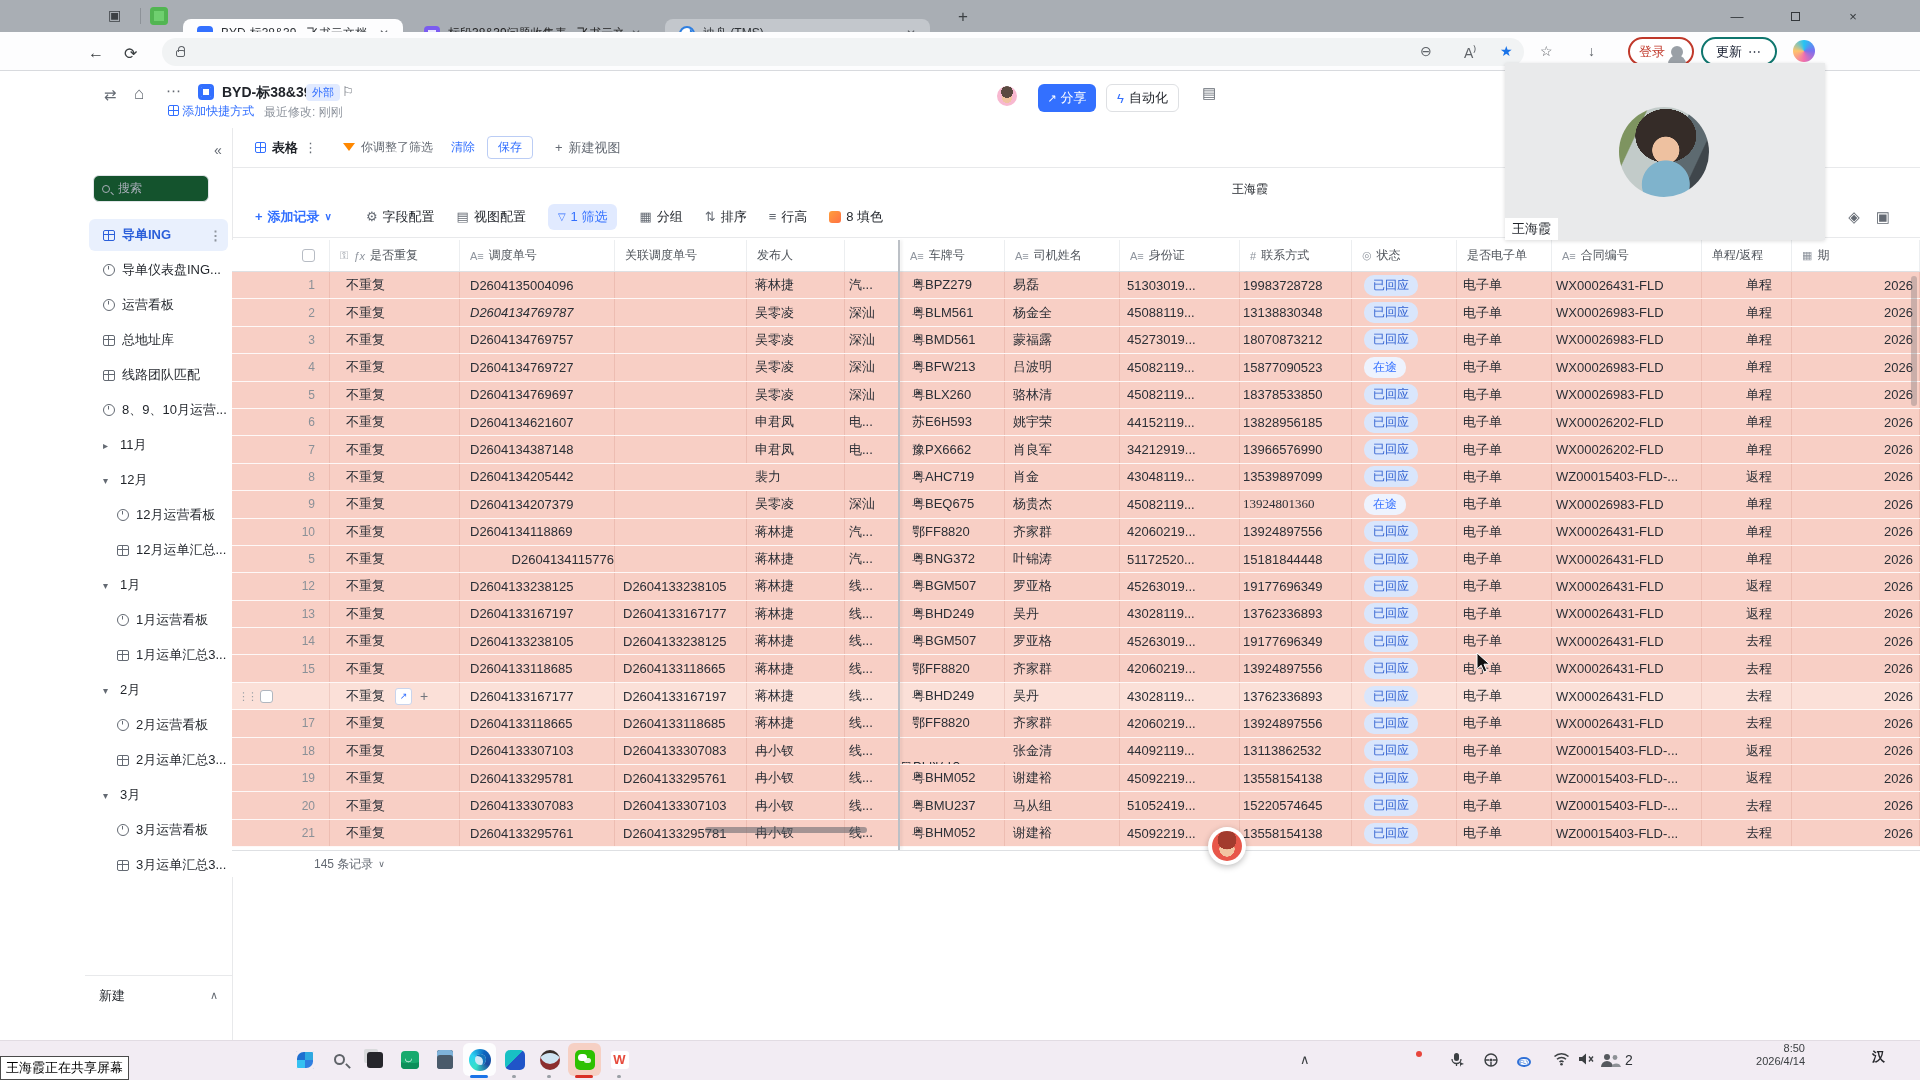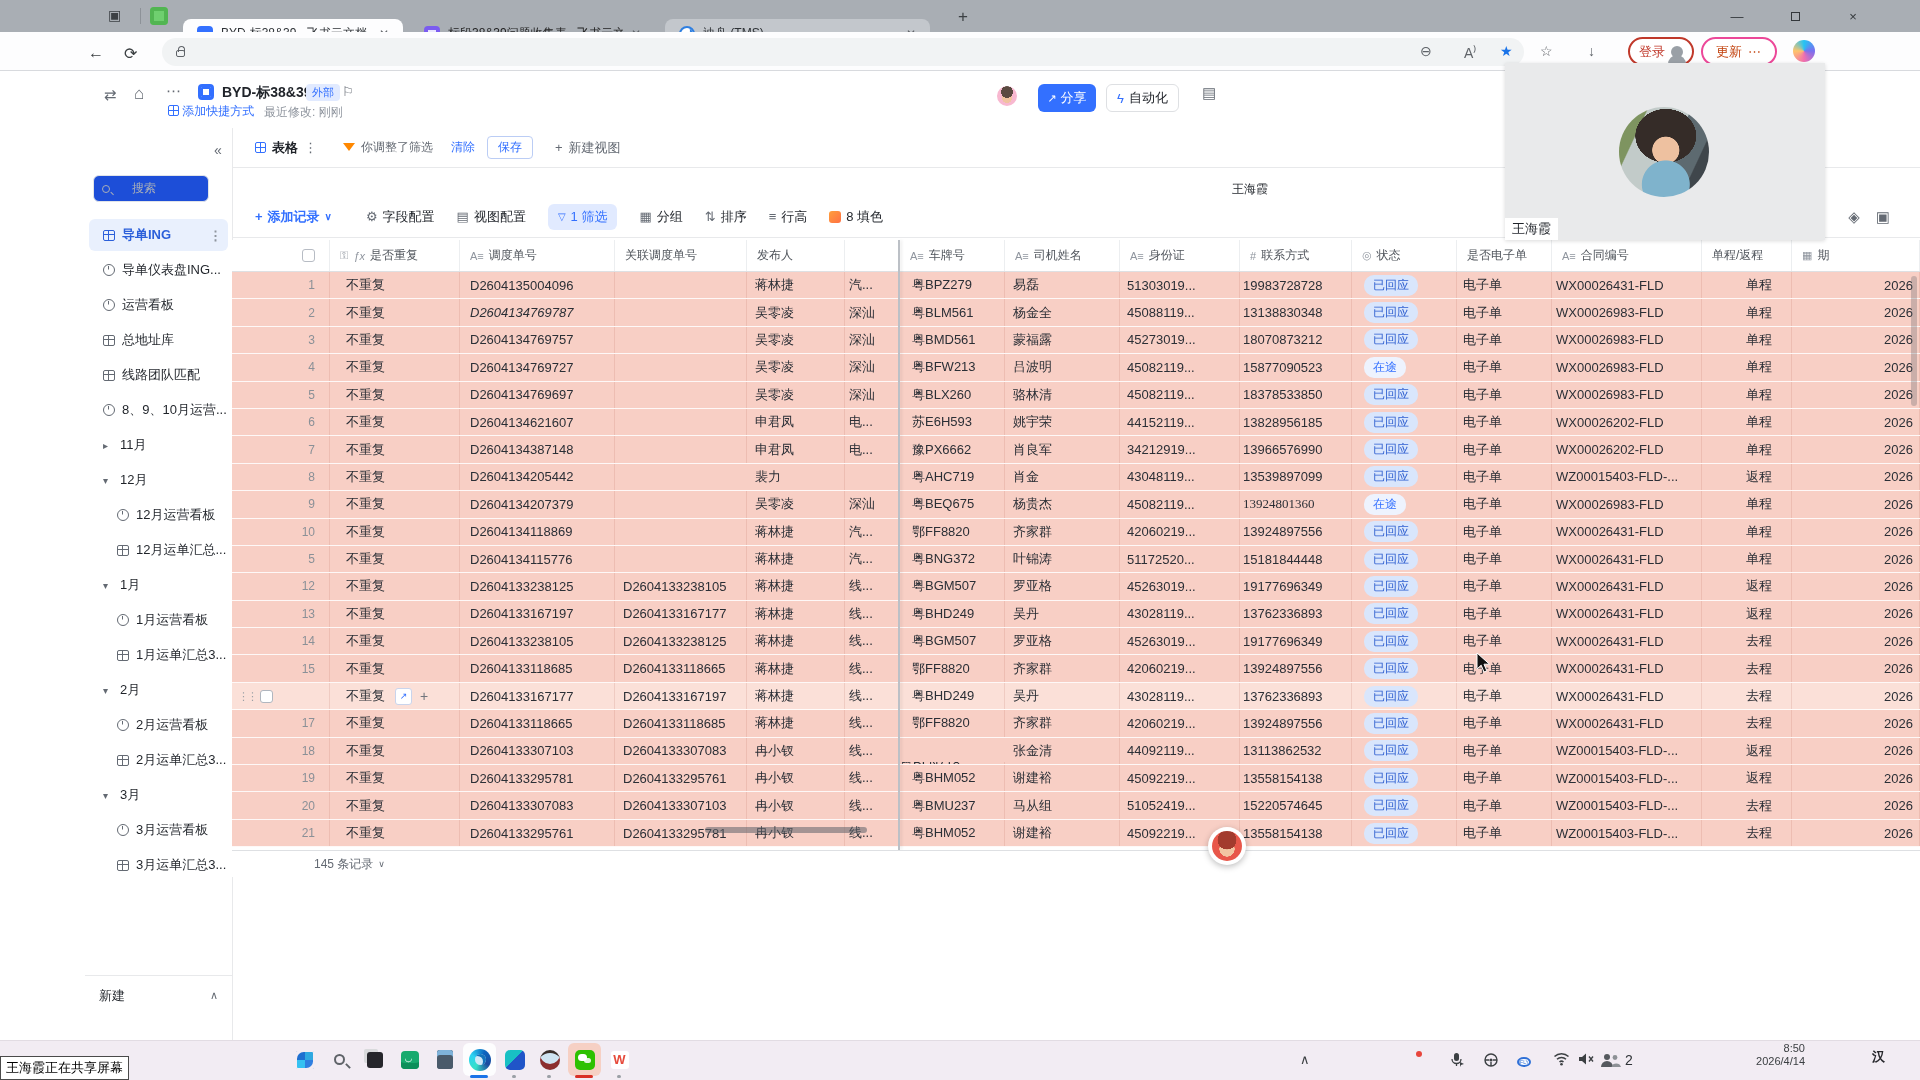--- a/index.html
+++ b/index.html
@@ -38,21 +38,21 @@
     font-size:13px; color:#202124; }
   .lock { width:9px; height:7px; border:1.4px solid #5f6368; border-radius:2px;
     margin:3px 8px 0 14px; position:relative; }
   .lock:before { content:""; position:absolute; left:1px; top:-5px; width:5px; height:5px;
     border:1.4px solid #5f6368; border-bottom:none; border-radius:4px 4px 0 0; }
   .url-ic { position:absolute; top:43px; color:#5f6368; font-size:14px; }
   .star-blue { color:#1a73e8 !important; }
   .pill-btn { position:absolute; top:37px; height:29px; border-radius:15px; background:#fff;
     display:flex; align-items:center; justify-content:center; gap:6px; font-size:13px; }
   #login-btn { left:1628px; width:66px; border:2px solid #c0392b; color:#c0392b; }
-  #update-btn { left:1701px; width:76px; border:2px solid #ec4899; color:#c2410c; }
+  #update-btn { left:1701px; width:76px; border:2px solid #0f766e; color:#0f172a; }
   .head-sil { width:12px; height:12px; border-radius:50%; background:#9aa0a6; position:relative; }
   .head-sil:after { content:""; position:absolute; left:-3px; top:9px; width:18px; height:9px;
     border-radius:9px 9px 0 0; background:#9aa0a6; }
   #copilot { left:1793px; top:40px; width:22px; height:22px; border-radius:50%;
     background:conic-gradient(#24c4f4,#7a6ff0,#f26fae,#ffc46b,#24c4f4); }
 
   
   .fsic { color:#646a73; font-size:15px; }
   #doc-title { font-size:14px; font-weight:bold; color:#1f2329; }
   .badge-ext { background:#e1eaff; color:#3370ff; font-size:11px; padding:1px 6px; border-radius:4px; }
@@ -82,22 +82,22 @@
   .tb-item { display:flex; align-items:center; gap:5px; font-size:13px; color:#1f2329; }
   .tb-glyph { color:#646a73; font-size:13px; }
   .filter-pill { background:#e1eaff; color:#3370ff; border-radius:6px; padding:4px 10px;
     display:flex; gap:5px; align-items:center; font-size:13px; }
   .fill-sq { width:12px; height:12px; border-radius:3px; background:linear-gradient(135deg,#ff9f3c,#ff7043); }
 
   
   #sidebar { left:85px; top:128px; width:147px; height:912px; background:#fff; }
   #side-border { left:232px; top:128px; width:1px; height:912px; background:#e8e9eb; }
   #searchbox { position:absolute; left:8px; top:47px; width:116px; height:27px;
-    border:1px solid #e1e4e8; background:#1d4ed8; border-radius:6px;
-    display:flex; align-items:center; gap:22px; padding:0 8px; color:#a8aeb8; font-size:12px; }
+    border:1px solid #e1e4e8; background:#14532d; border-radius:6px;
+    display:flex; align-items:center; gap:8px; padding:0 8px; color:#a8aeb8; font-size:12px; }
   .mag { width:8px; height:8px; border:1.4px solid #a8aeb8; border-radius:50%; position:relative; }
   .mag:after { content:""; position:absolute; left:7px; top:7px; width:4px; height:1.4px;
     background:#a8aeb8; transform:rotate(45deg); }
   #side-list { position:absolute; left:0; top:88px; width:147px; }
   .side-item { height:32px; margin:3px 4px; border-radius:6px; display:flex; align-items:center;
     gap:7px; padding-left:14px; font-size:13px; color:#1f2329; }
   .side-item.sel { background:#e9f0fd; color:#2b5fda; font-weight:bold; }
   .side-item.child { padding-left:28px; }
   .ic-table { flex:0 0 12px; width:12px; height:11px; border:1.3px solid #646a73; border-radius:2px;
     background:linear-gradient(#646a73,#646a73) 0 3.5px/100% 1px no-repeat,
@@ -972,21 +972,21 @@
           <span>2026</span>
         </div>
       </div>
       <div class="row">
         <div class="cell c-num" style="width: 98px;">
           <span>5</span>
         </div>
         <div class="cell" style="width: 130px; padding-left: 16px;">
           <span>不重复</span>
         </div>
-        <div class="cell" style="width: 155px; padding-left: 10px;">
+        <div class="cell" style="width: 155px; padding-left: 10px; justify-content: flex-end;">
           <span>D2604134115776</span>
         </div>
         <div class="cell" style="width: 132px; padding-left: 8px;">
           <span></span>
         </div>
         <div class="cell" style="width: 98px; padding-left: 8px;">
           <span>蒋林捷</span>
         </div>
         <div class="cell" style="width: 55px; padding-left: 4px;">
           <span>汽...</span>

